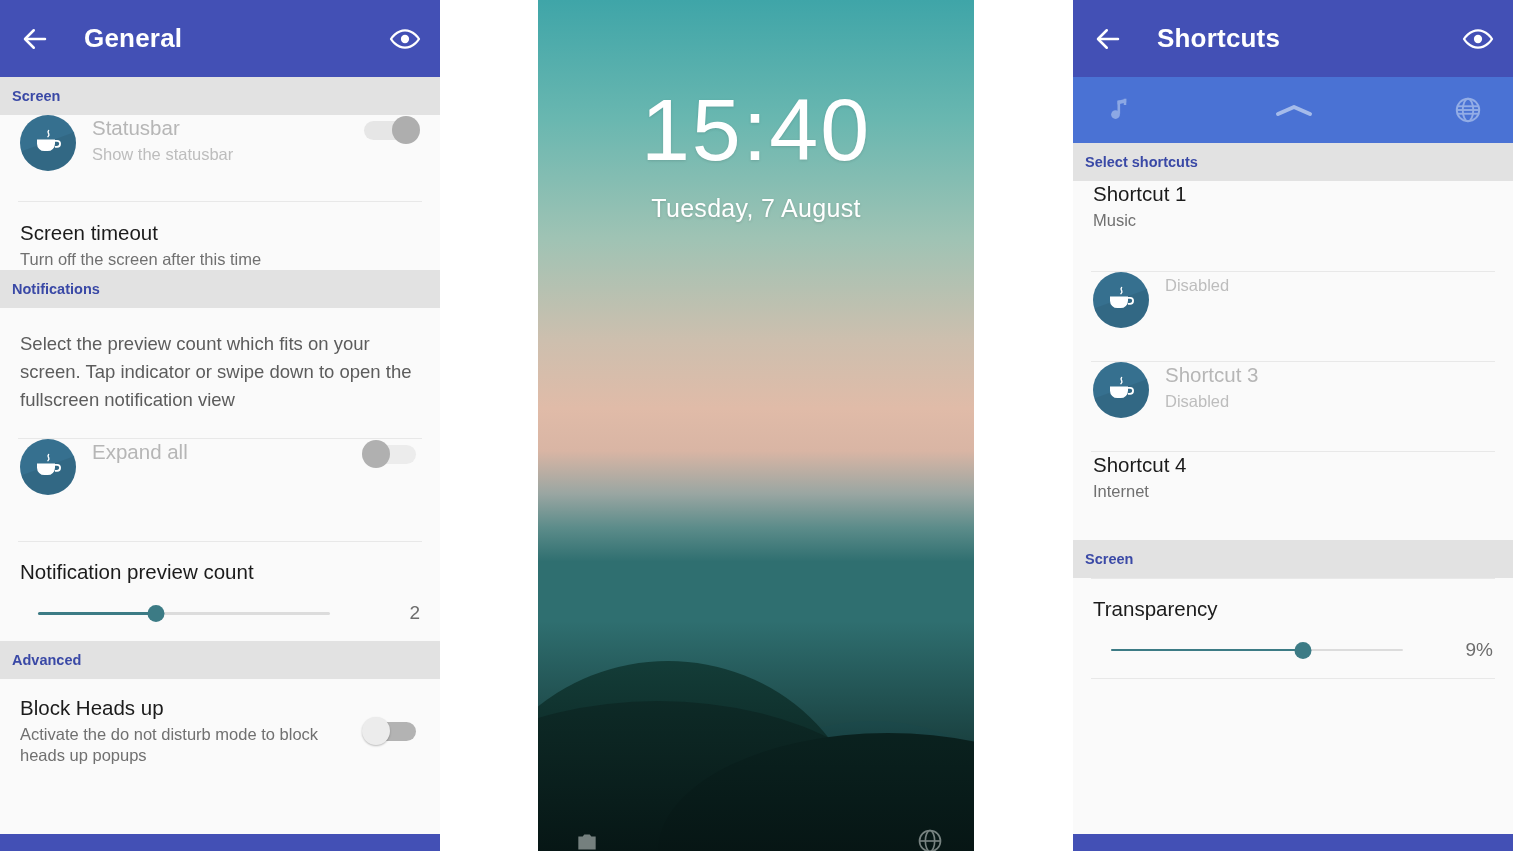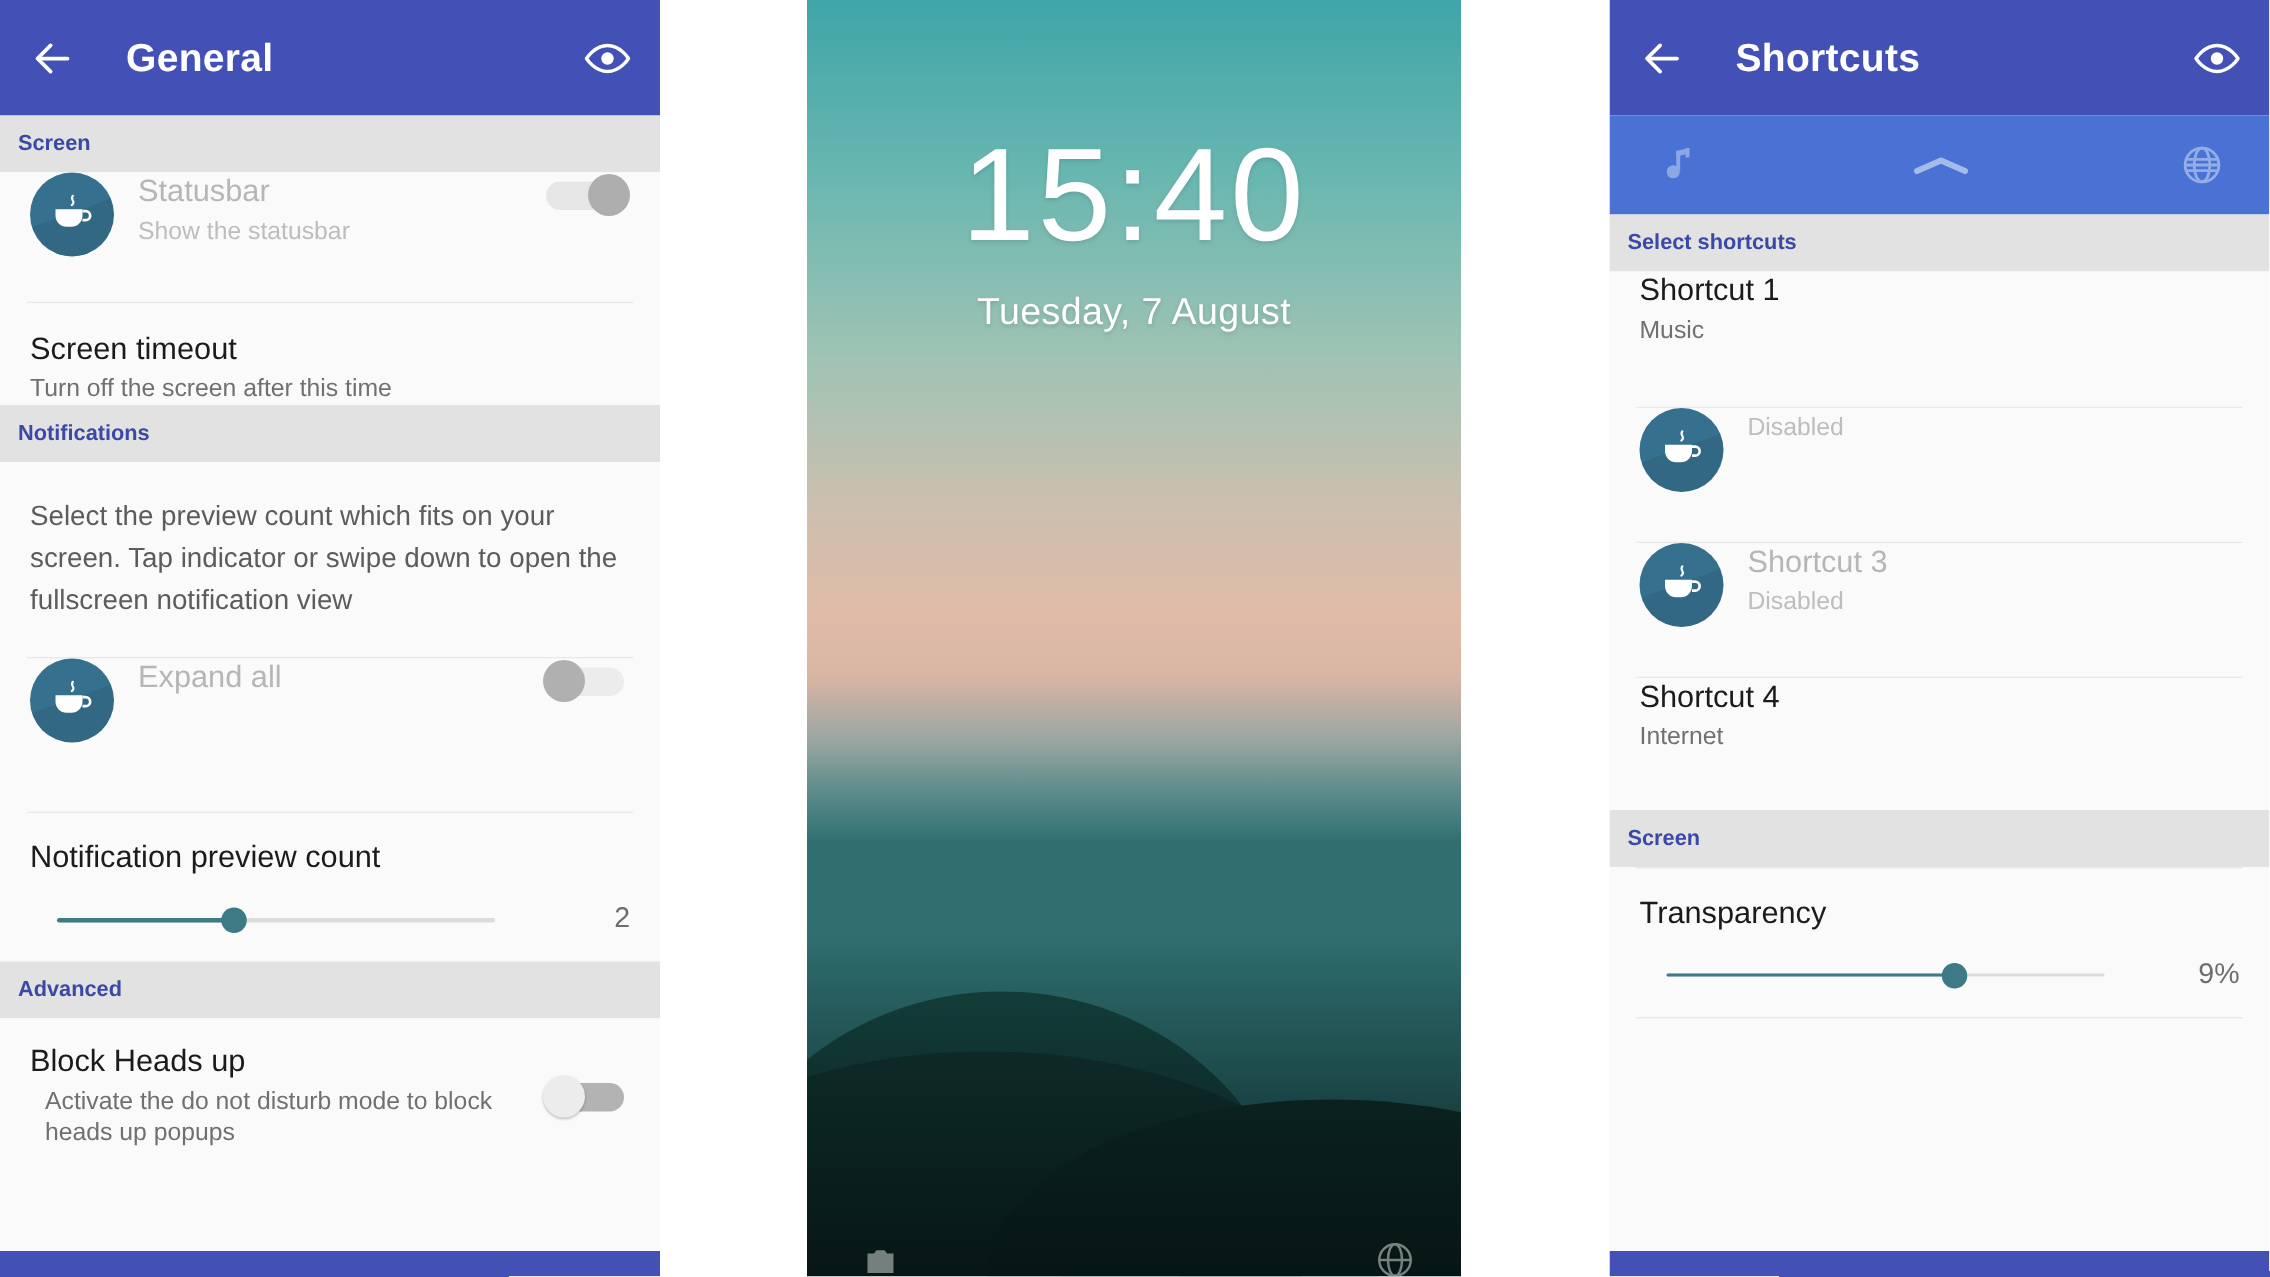--- a/index.html
+++ b/index.html
@@ -409,21 +409,21 @@
     </div>
 
     <div class="section-header">
       <span class="label">Advanced</span>
     </div>
 
     <div class="list">
       <div class="row" style="height:104px;align-items:center;">
         <div class="row-inner">
           <div class="row-title">Block Heads up</div>
-          <div class="row-sub" style="max-width:330px;margin-left:10px;">Activate the do not disturb mode to block heads up popups</div>
+          <div class="row-sub" style="max-width:330px;">Activate the do not disturb mode to block heads up popups</div>
         </div>
         <div class="switch sw-off">
           <span class="track"></span>
           <span class="thumb"></span>
         </div>
       </div>
     </div>
 
     <div class="navstrip"></div>
   </div>

